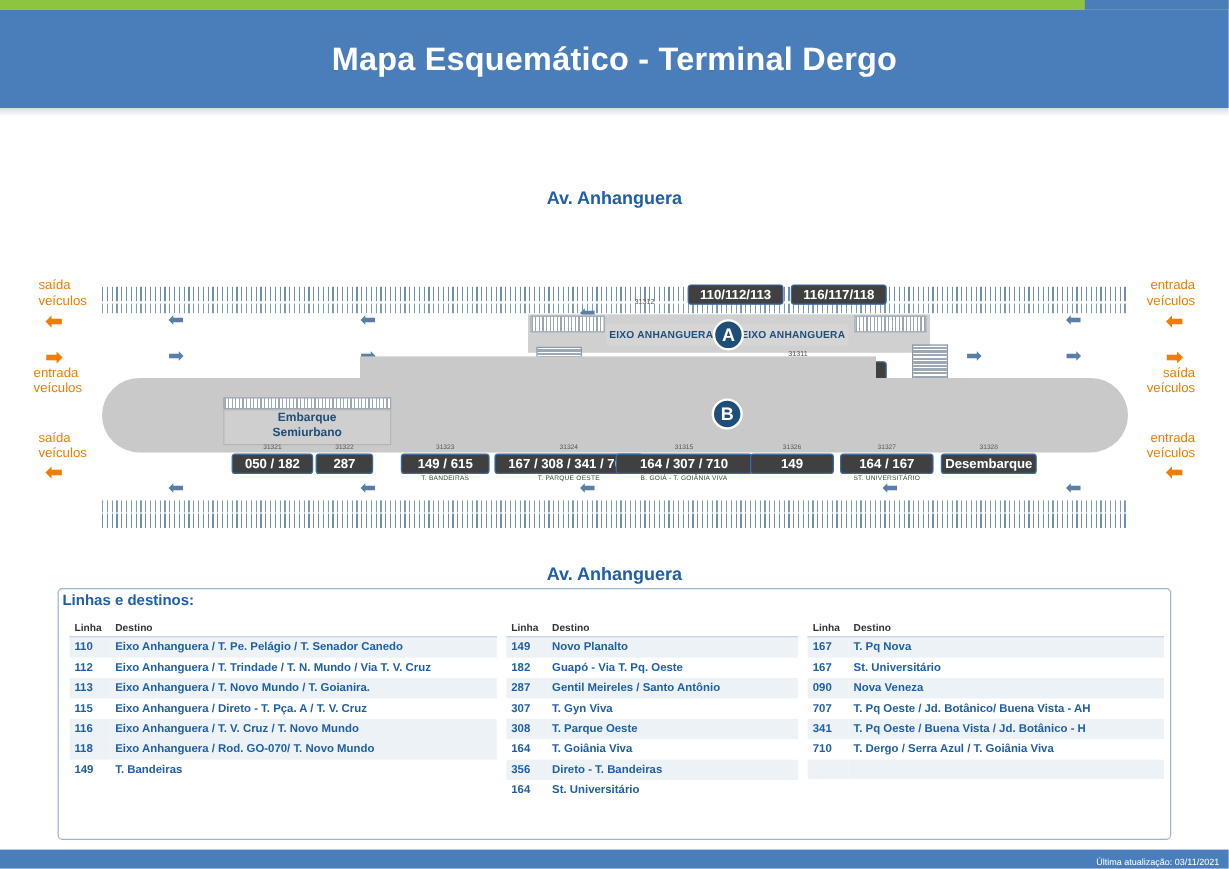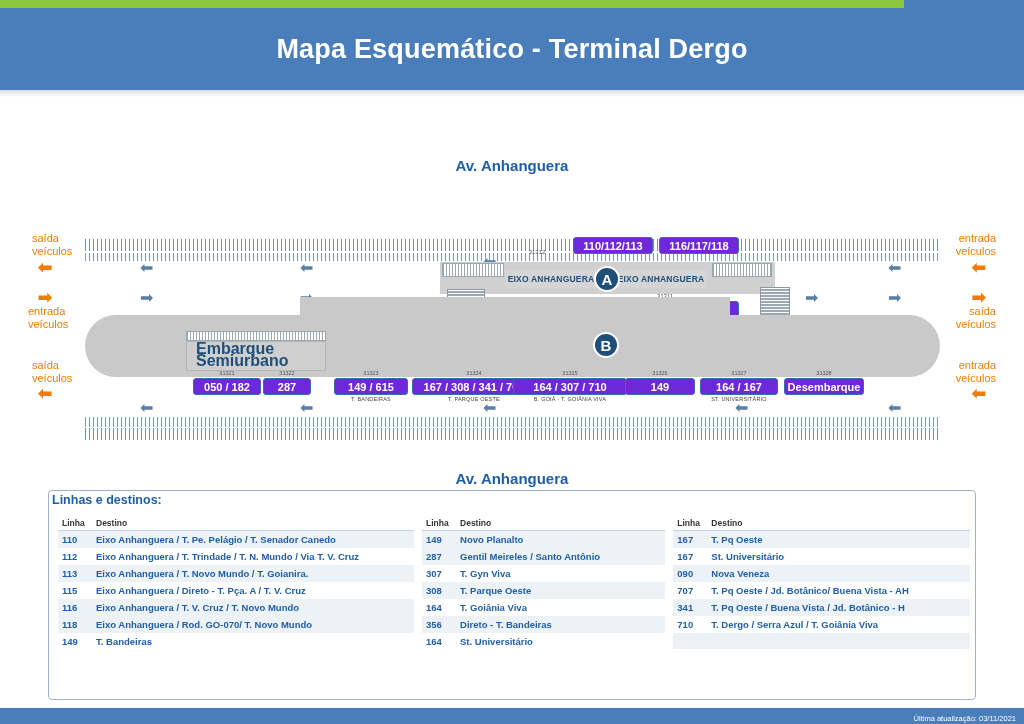--- a/index.html
+++ b/index.html
@@ -66,35 +66,35 @@
   }
 
   .eixo-box {
     position:absolute; background:#d5d5d5; color:#1f4e79;
     font-size:8.5px; font-weight:bold; letter-spacing:.2px;
     display:flex; align-items:center; justify-content:center;
     border-radius:2px;
   }
 
   .route-chip {
-    position:absolute; background:#6d28d9; color:#ffffff;
+    position:absolute; background:#404040; color:#ffffff;
     font-size:11px; font-weight:bold; border-radius:3px;
     display:flex; align-items:center; justify-content:center;
     border:1px solid #3a6ba6;
   }
   .stop-code {
     position:absolute; font-size:5.5px; color:#555; text-align:center; width:80px;
   }
   .stop-name {
     position:absolute; font-size:5.5px; color:#444; text-align:center; width:110px;
     letter-spacing:.2px;
   }
   .embarque-label{
-    position:absolute; color:#1f4e79; font-weight:bold; font-size:16px;
-    text-align:left; width:120px; line-height:12px;
+    position:absolute; color:#1f4e79; font-weight:bold; font-size:10px;
+    text-align:center; width:120px; line-height:12px;
   }
   .comb {
     position:absolute;
     background-image:repeating-linear-gradient(0deg,#ffffff 0px,#ffffff 1px,#9aa7b4 1px,#9aa7b4 3px);
     border:1px solid #8d98a4;
   }
   .comb-h {
     position:absolute;
     background-image:repeating-linear-gradient(90deg,#9aa7b4 0px,#9aa7b4 1px,#ffffff 1px,#ffffff 3px);
     border:1px solid #9aa7b4;
@@ -310,20 +310,24 @@
         <tr>
           <th>Linha</th>
           <th>Destino</th>
         </tr>
       </thead>
       <tbody>
         <tr class="alt">
           <td class="line-col">149</td>
           <td>Novo Planalto</td>
         </tr>
+        <tr>
+          <td class="line-col">182</td>
+          <td>Guapó - Via T. Pq. Oeste</td>
+        </tr>
         <tr class="alt">
           <td class="line-col">287</td>
           <td>Gentil Meireles / Santo Antônio</td>
         </tr>
         <tr>
           <td class="line-col">307</td>
           <td>T. Gyn Viva</td>
         </tr>
         <tr class="alt">
           <td class="line-col">308</td>
@@ -349,21 +353,21 @@
     <table>
       <thead>
         <tr>
           <th>Linha</th>
           <th>Destino</th>
         </tr>
       </thead>
       <tbody>
         <tr class="alt">
           <td class="line-col">167</td>
-          <td>T. Pq Oeste</td>
+          <td>T. Pq Nova</td>
         </tr>
         <tr>
           <td class="line-col">167</td>
           <td>St. Universitário</td>
         </tr>
         <tr class="alt">
           <td class="line-col">090</td>
           <td>Nova Veneza</td>
         </tr>
         <tr>

